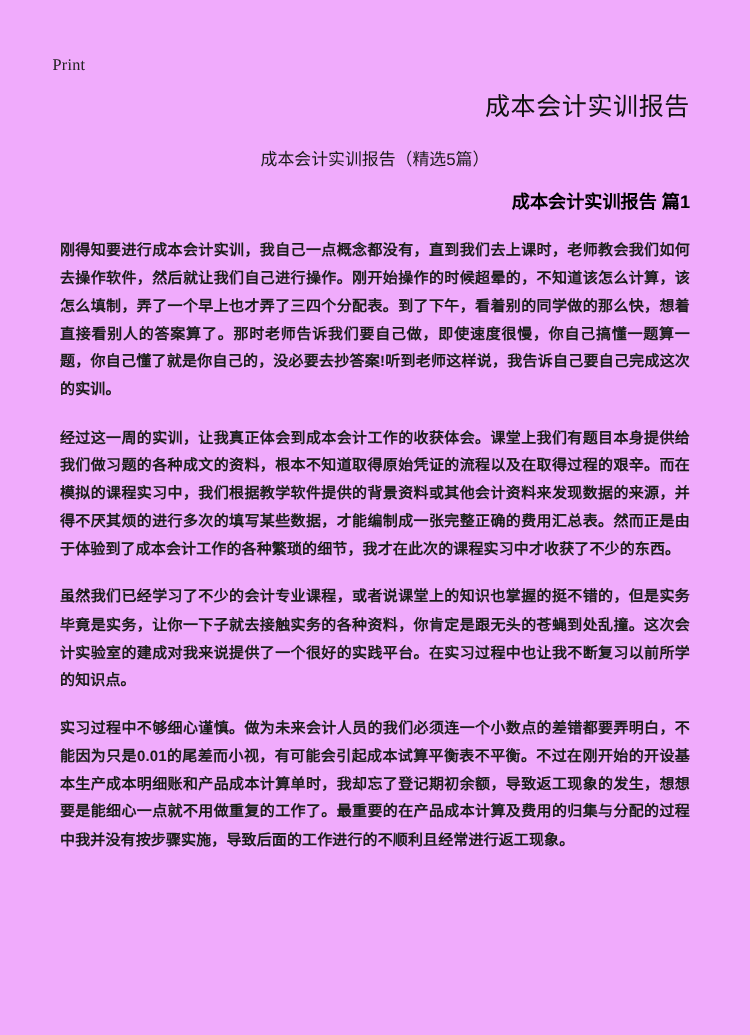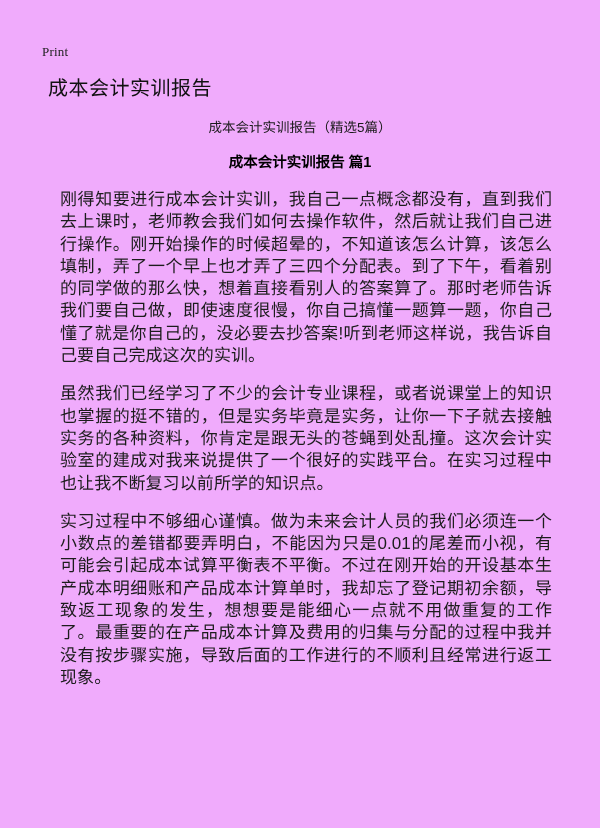--- a/index.html
+++ b/index.html
@@ -40,63 +40,64 @@
 
   
   .content {
     position: absolute;
     left: 48px;
     top: 74px;
     width: 504px;
   }
 
   .doc-title {
-    font-family: Liberation Sans, sans-serif;
+    font-family: Liberation Mono, monospace;
     font-size: 20px;
     line-height: 28px;
     font-weight: 400;
-    text-align: left;
+    text-align: right;
     color: #111111;
     margin: 0 0 16px 0;
     letter-spacing: 0.5px;
   }
 
   .doc-subtitle {
     font-size: 13.5px;
     line-height: 20px;
     font-weight: 400;
     color: #1a1a1a;
     margin: 0 0 14px 0;
     text-align: center;
   }
 
   .doc-heading {
     font-size: 14.5px;
     line-height: 21px;
     font-weight: 700;
     color: #000000;
     margin: 0 0 16px 0;
-    text-align: center;
+    text-align: right;
   }
 
   .body-list {
     margin: 0;
     padding: 0;
     list-style: none;
   }
 
   .para {
-    font-size: 17px;
+    font-size: 12px;
     line-height: 22.3px;
     color: #1c1c1c;
-    margin: 0 0 16px 12px;
+    margin: 0 0 16px 0;
     text-align: justify;
     text-justify: inter-ideograph;
     word-break: break-all;
     letter-spacing: 0.1px;
+    font-weight: bold;
   }
 
   .para:last-child {
     margin-bottom: 0;
   }
 </style>
 </head>
 <body>
 
 <div class="page">
@@ -106,18 +107,19 @@
   <div class="content">
 
     <h1 class="doc-title">成本会计实训报告</h1>
 
     <div class="doc-subtitle">成本会计实训报告（精选5篇）</div>
 
     <h2 class="doc-heading">成本会计实训报告 篇1</h2>
 
     <div class="body-list">
       <p class="para">刚得知要进行成本会计实训，我自己一点概念都没有，直到我们去上课时，老师教会我们如何去操作软件，然后就让我们自己进行操作。刚开始操作的时候超晕的，不知道该怎么计算，该怎么填制，弄了一个早上也才弄了三四个分配表。到了下午，看着别的同学做的那么快，想着直接看别人的答案算了。那时老师告诉我们要自己做，即使速度很慢，你自己搞懂一题算一题，你自己懂了就是你自己的，没必要去抄答案!听到老师这样说，我告诉自己要自己完成这次的实训。</p>
+      <p class="para">经过这一周的实训，让我真正体会到成本会计工作的收获体会。课堂上我们有题目本身提供给我们做习题的各种成文的资料，根本不知道取得原始凭证的流程以及在取得过程的艰辛。而在模拟的课程实习中，我们根据教学软件提供的背景资料或其他会计资料来发现数据的来源，并得不厌其烦的进行多次的填写某些数据，才能编制成一张完整正确的费用汇总表。然而正是由于体验到了成本会计工作的各种繁琐的细节，我才在此次的课程实习中才收获了不少的东西。</p>
       <p class="para">虽然我们已经学习了不少的会计专业课程，或者说课堂上的知识也掌握的挺不错的，但是实务毕竟是实务，让你一下子就去接触实务的各种资料，你肯定是跟无头的苍蝇到处乱撞。这次会计实验室的建成对我来说提供了一个很好的实践平台。在实习过程中也让我不断复习以前所学的知识点。</p>
       <p class="para">实习过程中不够细心谨慎。做为未来会计人员的我们必须连一个小数点的差错都要弄明白，不能因为只是0.01的尾差而小视，有可能会引起成本试算平衡表不平衡。不过在刚开始的开设基本生产成本明细账和产品成本计算单时，我却忘了登记期初余额，导致返工现象的发生，想想要是能细心一点就不用做重复的工作了。最重要的在产品成本计算及费用的归集与分配的过程中我并没有按步骤实施，导致后面的工作进行的不顺利且经常进行返工现象。</p>
     </div>
 
   </div>
 </div>
 
 </body></html>

